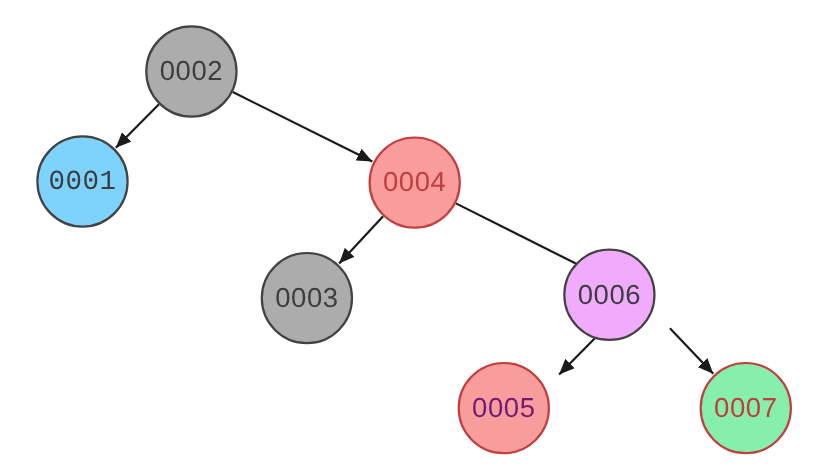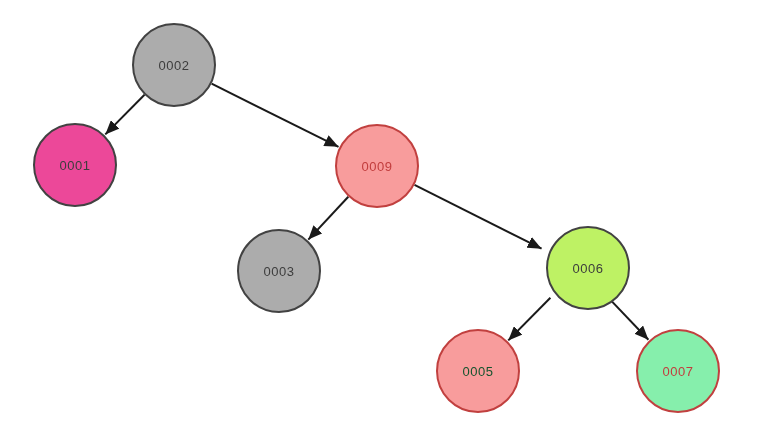--- a/index.html
+++ b/index.html
@@ -22,21 +22,21 @@
     height: 432px;
   }
   .node {
     position: absolute;
     box-sizing: border-box;
     border-radius: 50%;
     border: 2px solid #000;
     display: flex;
     align-items: center;
     justify-content: center;
-    font-size: 13px;
+    font-size: 25px;
     letter-spacing: 0.5px;
     user-select: none;
     cursor: default;
   }
   .node span {
     pointer-events: none;
   }
 </style>
 </head>
 <body>
@@ -52,32 +52,32 @@
       <line x1="211.6" y1="83.7" x2="338.5" y2="146.8" stroke="#1a1a1a" stroke-width="2" marker-end="url(#arrowhead)"></line>
       <line x1="348.3" y1="196.7" x2="308.3" y2="239.6" stroke="#1a1a1a" stroke-width="2" marker-end="url(#arrowhead)"></line>
       <line x1="414.5" y1="184.9" x2="541.6" y2="248.7" stroke="#1a1a1a" stroke-width="2" marker-end="url(#arrowhead)"></line>
       <line x1="550.4" y1="297.8" x2="508.3" y2="340.4" stroke="#1a1a1a" stroke-width="2" marker-end="url(#arrowhead)"></line>
       <line x1="609.0" y1="298.4" x2="648.4" y2="339.8" stroke="#1a1a1a" stroke-width="2" marker-end="url(#arrowhead)"></line>
     </svg>
   <div id="nodes">
       <div class="node" style="left: 132px; top: 23px; width: 84px; height: 84px; background: rgb(172, 172, 172); border-color: rgb(66, 66, 66); border-width: 2px; color: rgb(61, 61, 61);">
         <span>0002</span>
       </div>
-      <div class="node" style="left: 33px; top: 123px; width: 84px; height: 84px; background: #ec4899; border-color: rgb(66, 66, 66); border-width: 2px; color: rgb(61, 61, 61);">
+      <div class="node" style="left: 33px; top: 123px; width: 84px; height: 84px; background: #7dd3fc; border-color: rgb(66, 66, 66); border-width: 2px; color: rgb(61, 61, 61); font-family: Liberation Mono, monospace;">
         <span>0001</span>
       </div>
       <div class="node" style="left: 335px; top: 124px; width: 84px; height: 84px; background: rgb(248, 156, 156); border-color: rgb(193, 64, 63); border-width: 2px; color: rgb(194, 61, 61);">
-        <span>0009</span>
+        <span>0004</span>
       </div>
       <div class="node" style="left: 237px; top: 229px; width: 84px; height: 84px; background: rgb(172, 172, 172); border-color: rgb(66, 66, 66); border-width: 2px; color: rgb(61, 61, 61); text-align: right;">
         <span>0003</span>
       </div>
-      <div class="node" style="left: 546px; top: 226px; width: 84px; height: 84px; background: #bef264; border-color: rgb(66, 66, 66); border-width: 2px; color: rgb(61, 61, 61);">
+      <div class="node" style="left: 512px; top: 226px; width: 84px; height: 84px; background: #f0abfc; border-color: rgb(66, 66, 66); border-width: 2px; color: rgb(61, 61, 61);">
         <span>0006</span>
       </div>
-      <div class="node" style="left: 436px; top: 329px; width: 84px; height: 84px; background: rgb(248, 156, 156); border-color: rgb(193, 64, 63); border-width: 2px; color: #14532d;">
+      <div class="node" style="left: 416px; top: 329px; width: 84px; height: 84px; background: rgb(248, 156, 156); border-color: rgb(193, 64, 63); border-width: 2px; color: #701a75;">
         <span>0005</span>
       </div>
       <div class="node" style="left: 636px; top: 329px; width: 84px; height: 84px; background: #86efac; border-color: rgb(193, 64, 63); border-width: 2px; color: rgb(194, 61, 61);">
         <span>0007</span>
       </div>
     </div>
 </div>
 
 </body></html>

